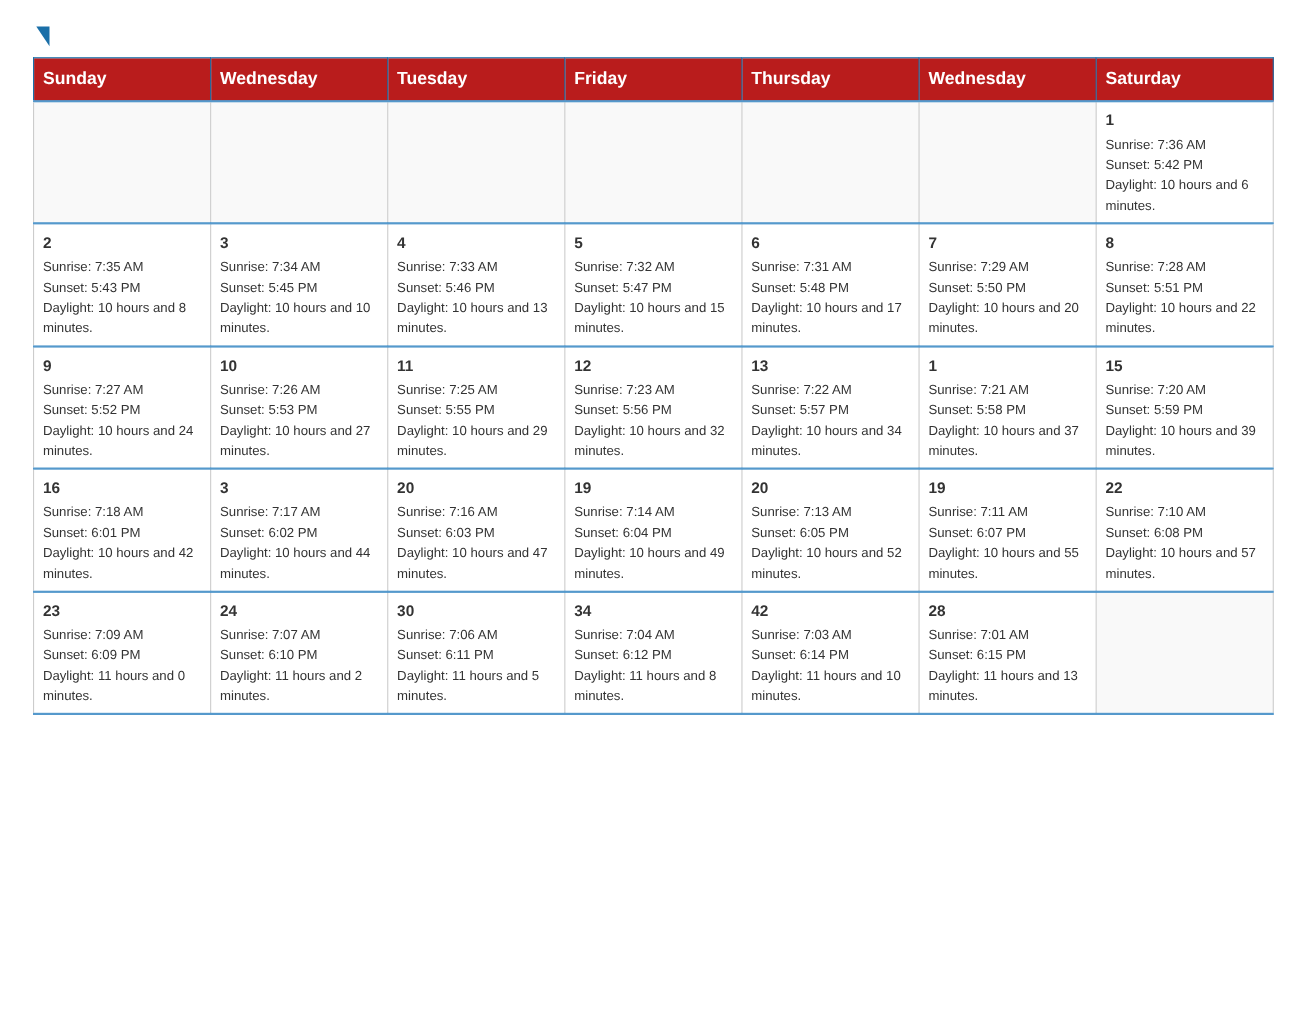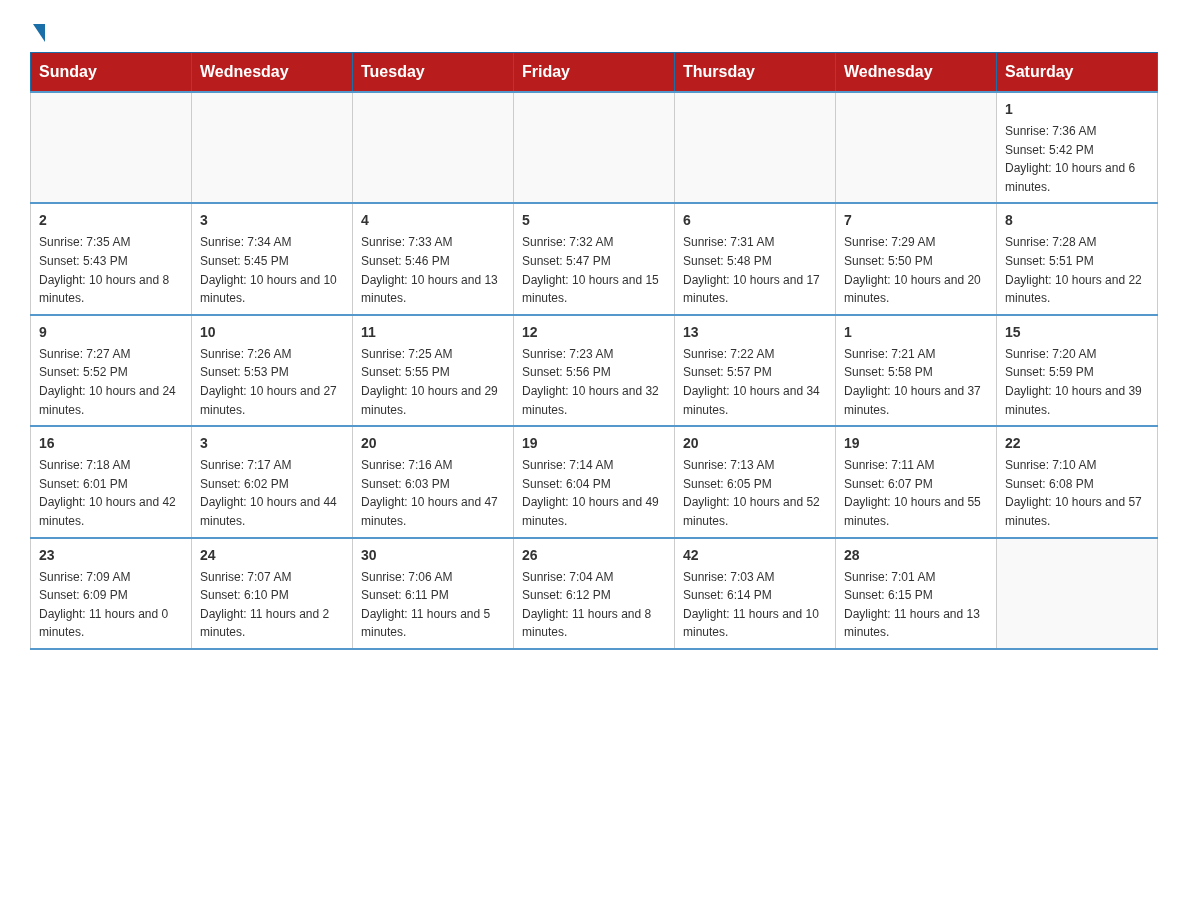--- a/index.html
+++ b/index.html
@@ -244,21 +244,21 @@
         </td>
         <td>
           <span class="day-number">24</span>
           <div class="day-info">Sunrise: 7:07 AM<br>Sunset: 6:10 PM<br>Daylight: 11 hours and 2 minutes.</div>
         </td>
         <td>
           <span class="day-number">30</span>
           <div class="day-info">Sunrise: 7:06 AM<br>Sunset: 6:11 PM<br>Daylight: 11 hours and 5 minutes.</div>
         </td>
         <td>
-          <span class="day-number">26</span>
+          <span class="day-number">34</span>
           <div class="day-info">Sunrise: 7:04 AM<br>Sunset: 6:12 PM<br>Daylight: 11 hours and 8 minutes.</div>
         </td>
         <td>
           <span class="day-number">42</span>
           <div class="day-info">Sunrise: 7:03 AM<br>Sunset: 6:14 PM<br>Daylight: 11 hours and 10 minutes.</div>
         </td>
         <td>
           <span class="day-number">28</span>
           <div class="day-info">Sunrise: 7:01 AM<br>Sunset: 6:15 PM<br>Daylight: 11 hours and 13 minutes.</div>
         </td>

